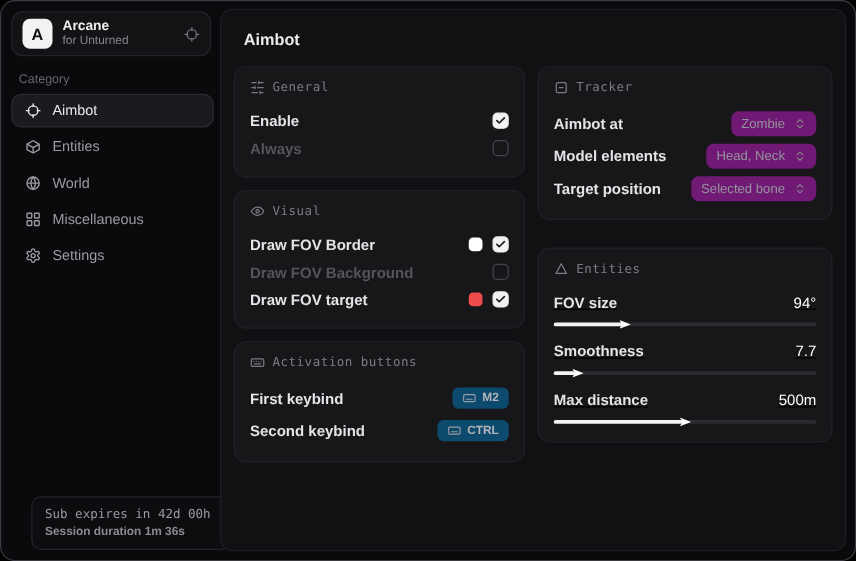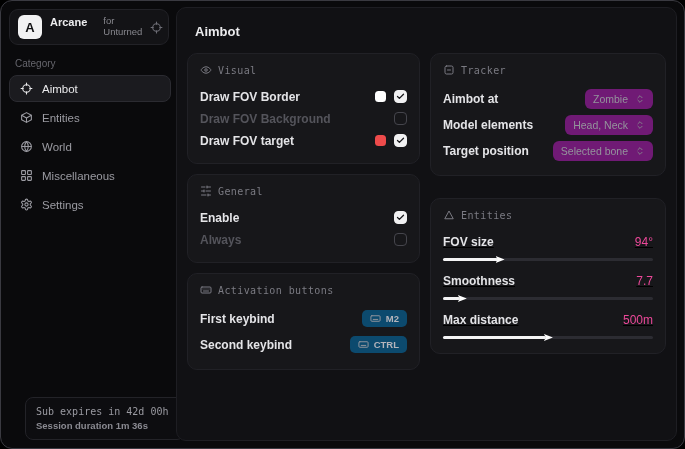--- a/index.html
+++ b/index.html
@@ -9,21 +9,21 @@
     background:#0a0a0c; border:1px solid #3a3a41; border-radius:12px; overflow:hidden;
   }
   
   .sidebar { position:absolute; left:0; top:0; width:175px; height:100%; padding:8px; }
   .brand-card {
     display:flex; align-items:center; gap:8px; width:160px; height:36px;
     background:#131316; border:1px solid #222227; border-radius:9px; padding:5px 8px;
   }
   .logo { width:24px; height:24px; background:#f2f2f3; border-radius:6px; color:#121214;
     font-weight:bold; font-size:13px; display:flex; align-items:center; justify-content:center; flex:0 0 auto; }
-  .brand-text { display:flex; flex-direction:row; line-height:1.15;gap:16px; }
+  .brand-text { display:flex; flex-direction:column; line-height:1.15; }
   .brand-name { color:#ececee; font-size:11px; font-weight:bold; }
   .brand-sub { color:#87878e; font-size:9.5px; }
   .brand-icon { margin-left:auto; color:#6e6e76; display:flex; }
   .category-label { margin:13px 6px 6px 6px; color:#66666d; font-size:10px; }
   .nav-item {
     display:flex; align-items:center; gap:9px; width:162px; height:27px; padding:0 10px;
     border-radius:8px; border:1px solid transparent; color:#9b9ba2; font-size:11.5px; margin-bottom:2px; cursor:pointer;
   }
   .nav-item.active { background:#1b1b1f; border-color:#2b2b31; color:#e9e9eb; }
   .nav-item .nicon { display:flex; color:inherit; }
@@ -63,21 +63,21 @@
   .dropdown { display:inline-flex; align-items:center; gap:7px; background:#701a75; border-radius:6px;
     padding:4px 8px; color:#94949c; font-size:10.5px; cursor:pointer; }
   .dropdown .dicon { display:flex; color:#85858d; }
   .trow { height:25px; }
   .slider-group { margin-bottom:9px;text-decoration:underline; }
   .slider-group:last-child { margin-bottom:2px; }
   .slider-track { position:relative; margin-top:6px; height:3px; border-radius:2px; background:#2c2c32; cursor:pointer; }
   .slider-fill { position:relative; height:3px; border-radius:2px; background:#f4f4f5; }
   .slider-thumb { position:absolute; right:-7px; top:50%; transform:translateY(-50%);
     width:9px; height:9px; background:#fff; clip-path:polygon(0 12%, 100% 50%, 0 88%, 22% 50%); }
-  .value-text { color:#ec4899; font-size:12px; }
+  .value-text { color:#ffffff; font-size:12px; }
 </style>
 </head>
 <body>
 
 <div class="window">
 
   <div class="sidebar">
     <div class="brand-card">
       <div class="logo">A</div>
       <div class="brand-text">
@@ -152,20 +152,45 @@
   <div class="main">
     <div class="page-title">Aimbot</div>
 
     <div class="columns">
 
       <div class="col-left">
 
         <div class="card">
           <div class="sec-head">
             <span class="sicon">
+              <svg width="12" height="12" viewBox="0 0 24 24" fill="none" stroke="currentColor" stroke-width="2" stroke-linecap="round">
+                  <path d="M21 4h-7M10 4H3M21 12h-9M8 12H3M21 20h-5M12 20H3M14 2v4M8 10v4M16 18v4"></path>
+                </svg>
+            </span>
+            <span>General</span>
+          </div>
+          <div class="row">
+            <span class="row-label">Enable</span>
+            <span class="checkbox checked">
+              <svg width="9" height="9" viewBox="0 0 24 24" fill="none" stroke="#18181b" stroke-width="3.5" stroke-linecap="round" stroke-linejoin="round">
+                  <polyline points="20 6 9 17 4 12"></polyline>
+                </svg>
+            </span>
+          </div>
+          <div class="row">
+            <span class="row-label disabled">Always</span>
+            <span class="checkbox">
+              
+            </span>
+          </div>
+        </div>
+
+        <div class="card">
+          <div class="sec-head">
+            <span class="sicon">
               <svg width="12" height="12" viewBox="0 0 24 24" fill="none" stroke="currentColor" stroke-width="2">
                   <path d="M2 12s3.5-6.5 10-6.5S22 12 22 12s-3.5 6.5-10 6.5S2 12 2 12z"></path>
                   <circle cx="12" cy="12" r="2.5"></circle>
                 </svg>
             </span>
             <span>Visual</span>
           </div>
           <div class="row">
             <span class="row-label">Draw FOV Border</span>
             <span class="ctrl">
@@ -195,45 +220,20 @@
                   </svg>
               </span>
             </span>
           </div>
         </div>
 
         <div class="card">
           <div class="sec-head">
             <span class="sicon">
               <svg width="12" height="12" viewBox="0 0 24 24" fill="none" stroke="currentColor" stroke-width="2" stroke-linecap="round">
-                  <path d="M21 4h-7M10 4H3M21 12h-9M8 12H3M21 20h-5M12 20H3M14 2v4M8 10v4M16 18v4"></path>
-                </svg>
-            </span>
-            <span>General</span>
-          </div>
-          <div class="row">
-            <span class="row-label">Enable</span>
-            <span class="checkbox checked">
-              <svg width="9" height="9" viewBox="0 0 24 24" fill="none" stroke="#18181b" stroke-width="3.5" stroke-linecap="round" stroke-linejoin="round">
-                  <polyline points="20 6 9 17 4 12"></polyline>
-                </svg>
-            </span>
-          </div>
-          <div class="row">
-            <span class="row-label disabled">Always</span>
-            <span class="checkbox">
-              
-            </span>
-          </div>
-        </div>
-
-        <div class="card">
-          <div class="sec-head">
-            <span class="sicon">
-              <svg width="12" height="12" viewBox="0 0 24 24" fill="none" stroke="currentColor" stroke-width="2" stroke-linecap="round">
                   <rect x="2" y="6" width="20" height="12" rx="2"></rect>
                   <path d="M6 10h.01M10 10h.01M14 10h.01M18 10h.01M7 14h10"></path>
                 </svg>
             </span>
             <span>Activation buttons</span>
           </div>
           <div class="row trow">
             <span class="row-label">First keybind</span>
             <span class="keybtn">
               <span class="kicon">

